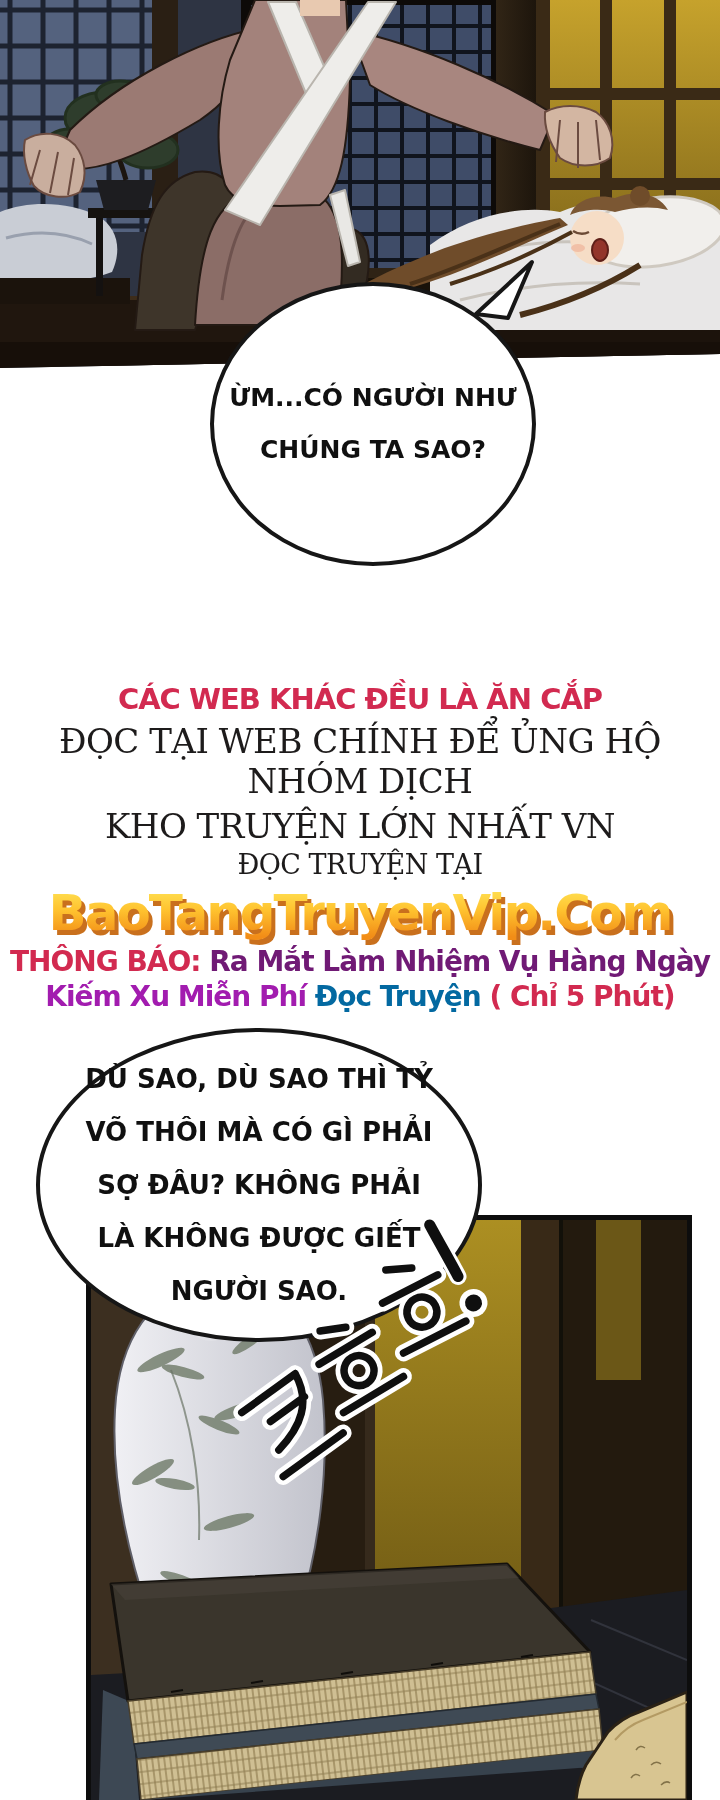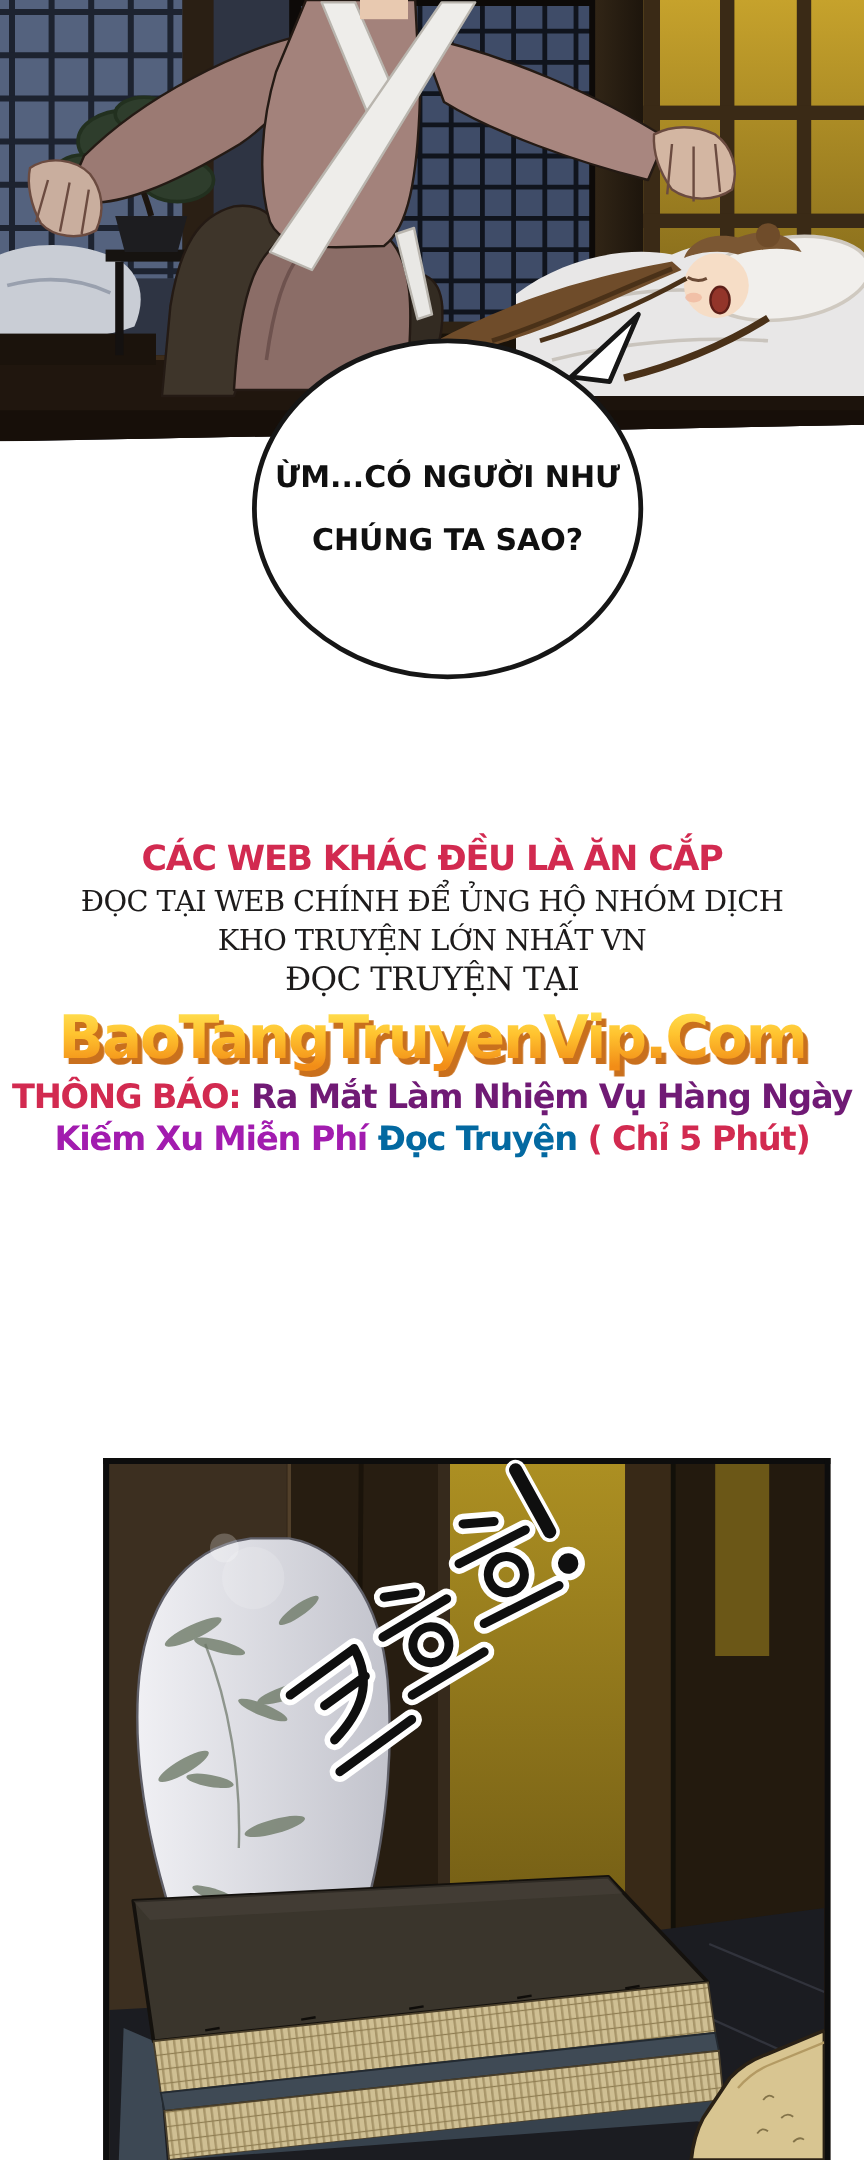--- a/index.html
+++ b/index.html
@@ -13,22 +13,22 @@
         border:5px solid #0d0d0d;border-bottom:none;background:#33281b;overflow:hidden;}
   .bubble{position:absolute;z-index:3;background:#fff;border:4px solid #161616;border-radius:50%;
         display:flex;flex-direction:column;justify-content:center;text-align:center;}
   .bubble .ln{font-weight:bold;color:#101010;white-space:nowrap;}
   .bubble-1{left:210px;top:282px;width:318px;height:276px;}
   .bubble-1 .ln{font-size:25px;line-height:52px;}
   .bubble-2{left:36px;top:1028px;width:438px;height:306px;}
   .bubble-2 .ln{font-size:26px;line-height:53px;}
   .tail{position:absolute;left:468px;top:256px;z-index:2;}
   .ad{position:absolute;left:0;top:682px;width:720px;text-align:center;z-index:2;}
-  .ad-warning{font-size:29px;font-weight:bold;letter-spacing:-1px;margin-top:16px;}
-  .ad-serif{font-family:"DejaVu Serif","Liberation Serif",serif;font-size:24px;color:#1d1b1b;
+  .ad-warning{font-size:29px;font-weight:bold;letter-spacing:-1px;}
+  .ad-serif{font-family:"DejaVu Serif","Liberation Serif",serif;font-size:34px;color:#1d1b1b;
         margin-top:5px;letter-spacing:-0.5px;}
   .ad-serif.small{font-size:27px;margin-top:3px;}
   .logo{font-size:50px;font-weight:bold;letter-spacing:-2px;line-height:62px;margin-top:2px;
         color:#fbaa24;filter:drop-shadow(4px 5px 0 #c9701d);}
   @supports ((-webkit-background-clip:text)){
     .logo{background:linear-gradient(180deg,#ffe052 12%,#ffc32f 45%,#f28d17 88%);
           -webkit-background-clip:text;background-clip:text;color:transparent;}
   }
   .notice{font-size:28px;font-weight:bold;letter-spacing:-1px;line-height:35px;}
   .notice:first-of-type{margin-top:10px;}
@@ -283,20 +283,27 @@
         <g stroke="#6f5f38" stroke-width="1.5" fill="none" opacity="0.8">
           <path d="M545,530 q4,-6 9,-2"></path>
             <path d="M560,545 q5,-5 10,-1"></path>
           <path d="M540,558 q4,-6 9,-2"></path>
             <path d="M570,565 q5,-5 9,-2"></path>
         </g>
       </g>
     </svg>
   </div>
 
+  <div class="bubble bubble-2">
+    <span class="ln">DÙ SAO, DÙ SAO THÌ TỶ</span>
+    <span class="ln">VÕ THÔI MÀ CÓ GÌ PHẢI</span>
+    <span class="ln">SỢ ĐÂU? KHÔNG PHẢI</span>
+    <span class="ln">LÀ KHÔNG ĐƯỢC GIẾT</span>
+    <span class="ln">NGƯỜI SAO.</span>
+  </div>
 
   <div class="sfx">
     <span class="vh">크흐흐!</span>
     <svg width="300" height="200" viewBox="0 0 300 200">
       <g transform="translate(8,60) rotate(-5)">
         <path class="o" d="M4,10 H70 M70,10 C66,42 44,56 12,62 M22,34 H64 M0,86 H74"></path>
         <path class="k" d="M4,10 H70 M70,10 C66,42 44,56 12,62 M22,34 H64 M0,86 H74"></path>
       </g>
       <g transform="translate(100,38)">
         <path class="o" d="M22,2 L46,12 M4,30 H66 M0,84 H70"></path>

